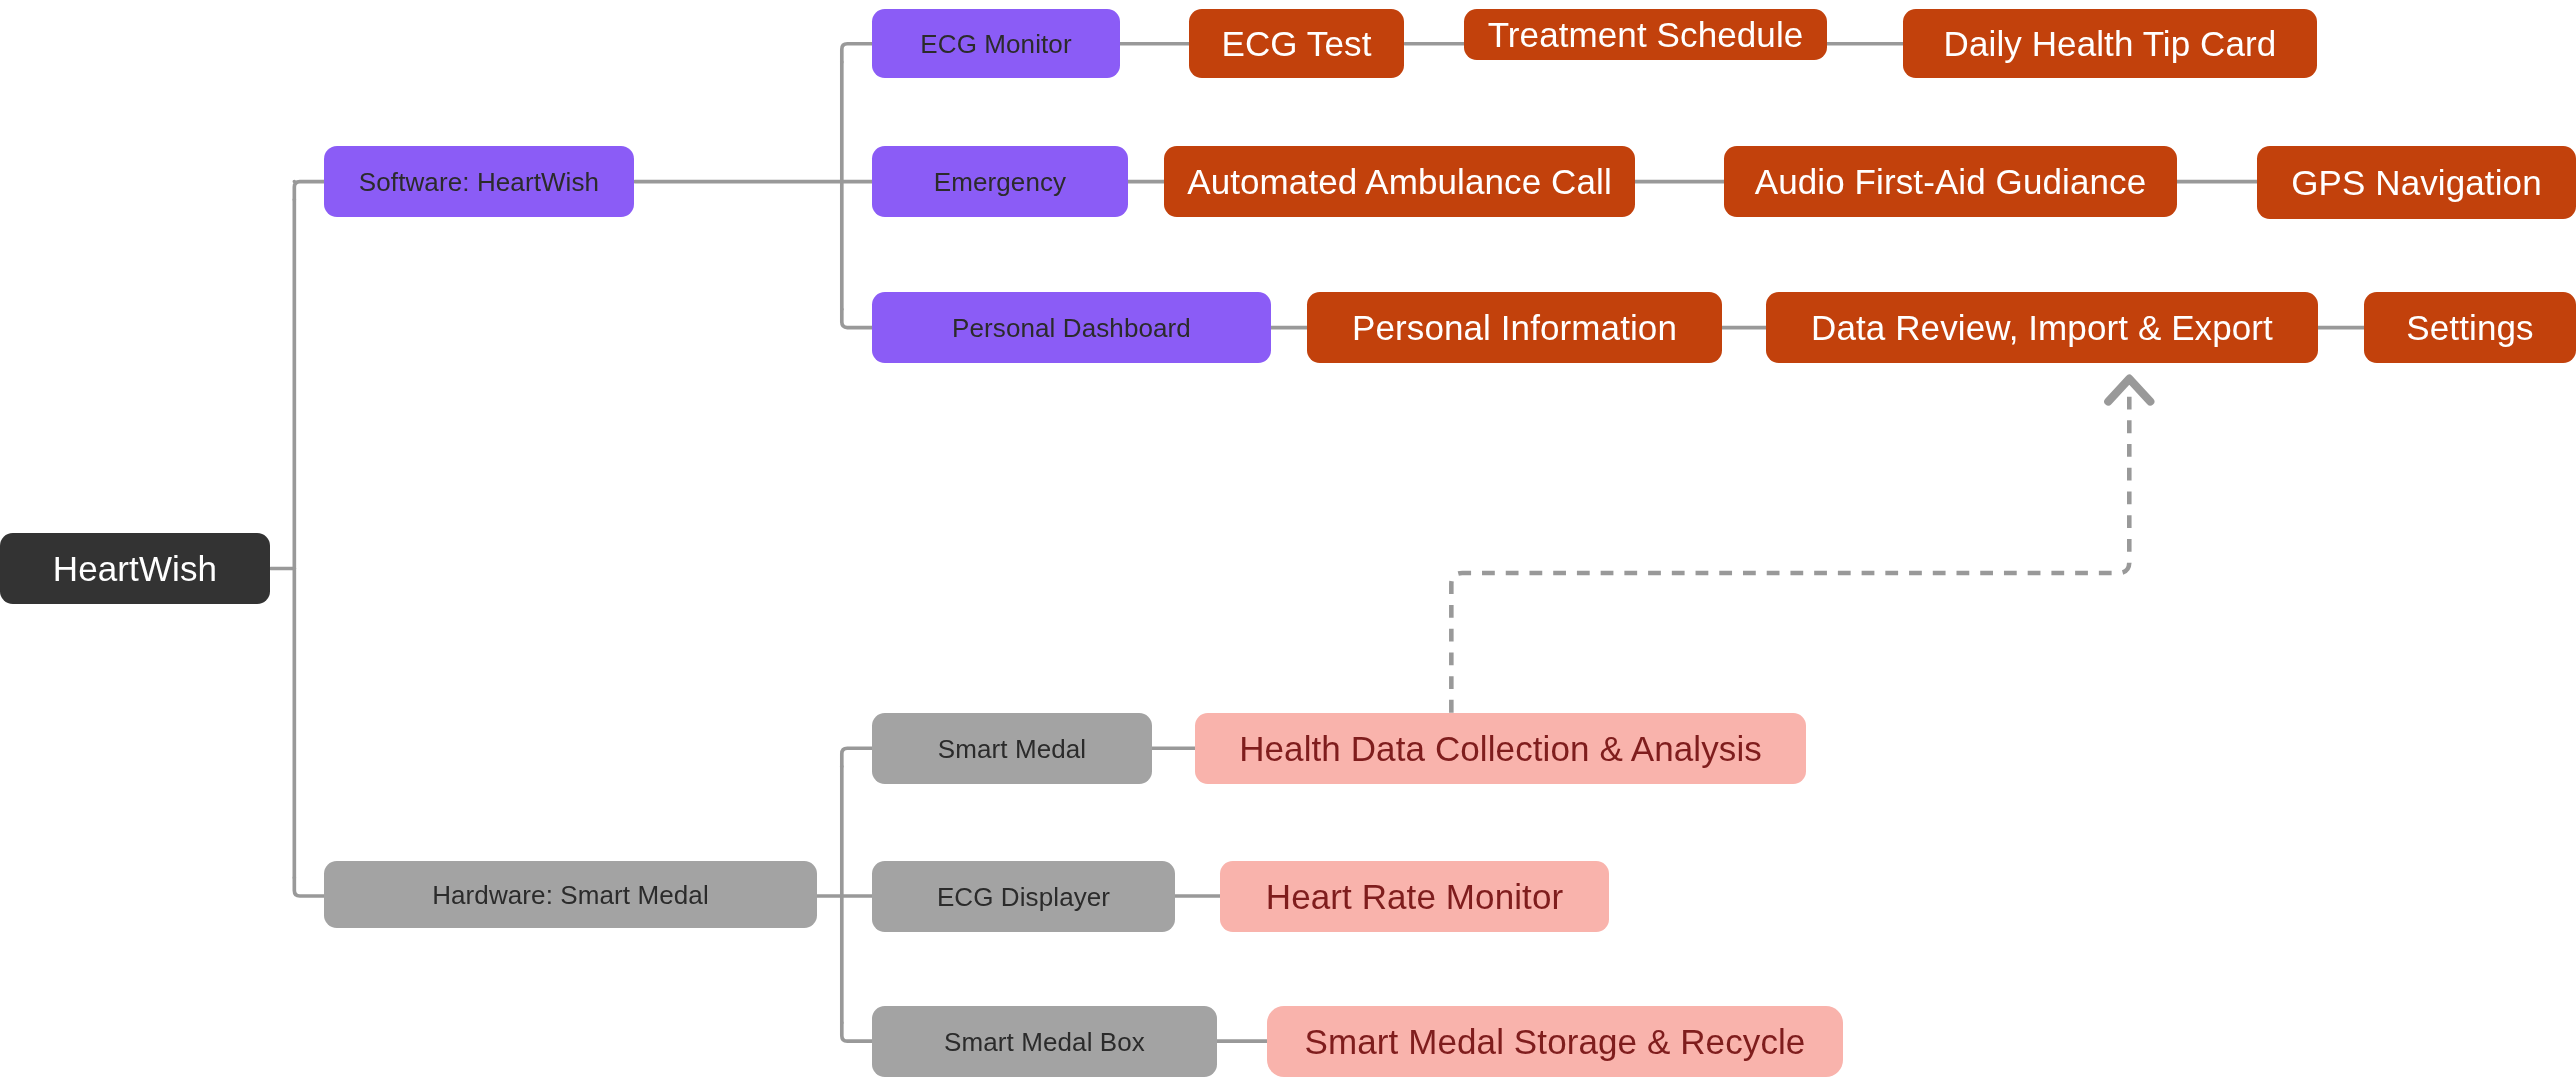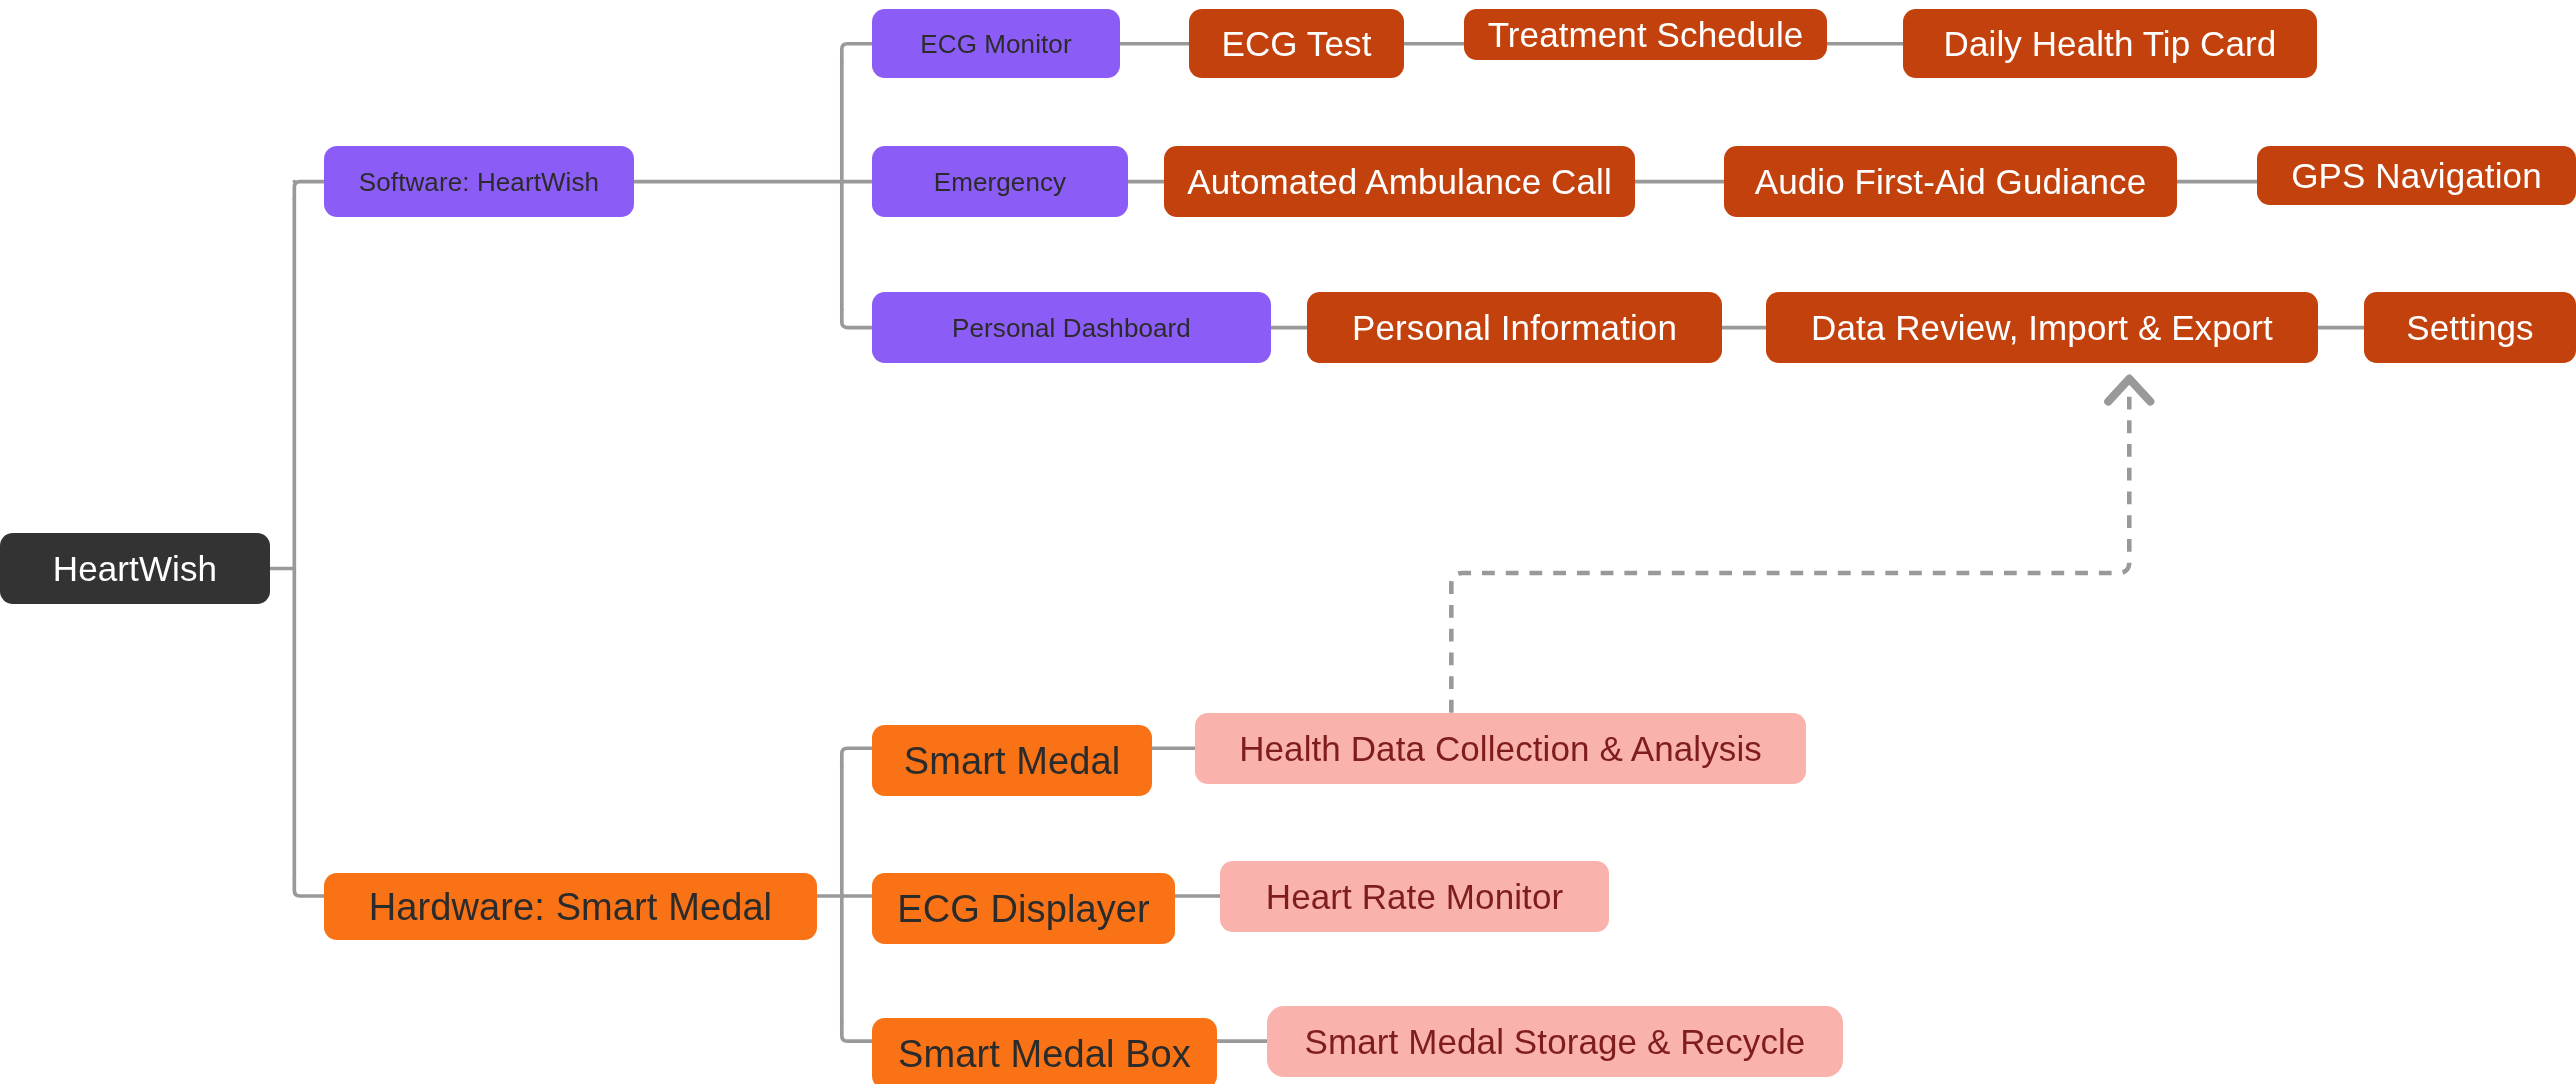--- a/index.html
+++ b/index.html
@@ -47,24 +47,23 @@
     background: #8b5cf6;
     color: #2b2b2b;
     font-size: 26px;
   }
   .node-teal-light {
     background: #c2410c;
     color: #ffffff;
     font-size: 35px;
   }
   .node-pink-dark {
-    background: #f97316;
+    background: #a3a3a3;
     color: #2b2b2b;
-    font-size: 38px;
-    margin-top: 12px;
+    font-size: 26px;
   }
   .node-pink-light {
     background: #F9B3AC;
     color: #7f1d1d;
     font-size: 35px;
   }
 </style>
 </head>
 <body>
 
@@ -143,21 +142,21 @@
 
   <div class="node node-teal-dark" style="left:872px; top:146px; width:256px; height:71px;">
     <span>Emergency</span>
   </div>
   <div class="node node-teal-light" style="left:1164px; top:146px; width:471px; height:71px;">
     <span>Automated Ambulance Call</span>
   </div>
   <div class="node node-teal-light" style="left:1724px; top:146px; width:453px; height:71px;">
     <span>Audio First-Aid Gudiance</span>
   </div>
-  <div class="node node-teal-light" style="left:2257px; top:146px; width:319px; height:59px;">
+  <div class="node node-teal-light" style="left:2257px; top:146px; width:319px; height:73px;">
     <span>GPS Navigation</span>
   </div>
 
   <div class="node node-teal-dark" style="left:872px; top:292px; width:399px; height:71px;">
     <span>Personal Dashboard</span>
   </div>
   <div class="node node-teal-light" style="left:1307px; top:292px; width:415px; height:71px;">
     <span>Personal Information</span>
   </div>
   <div class="node node-teal-light" style="left:1766px; top:292px; width:552px; height:71px;">

